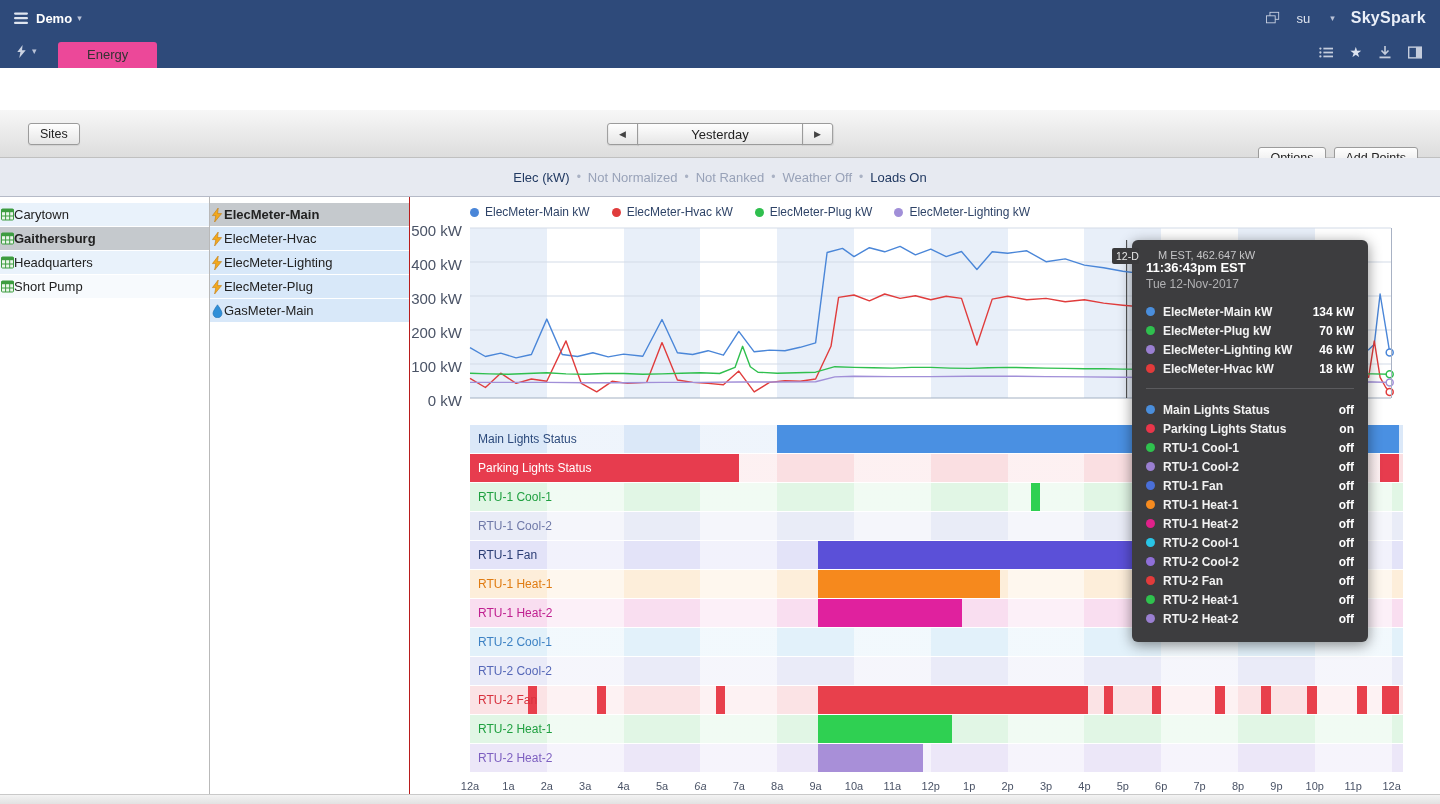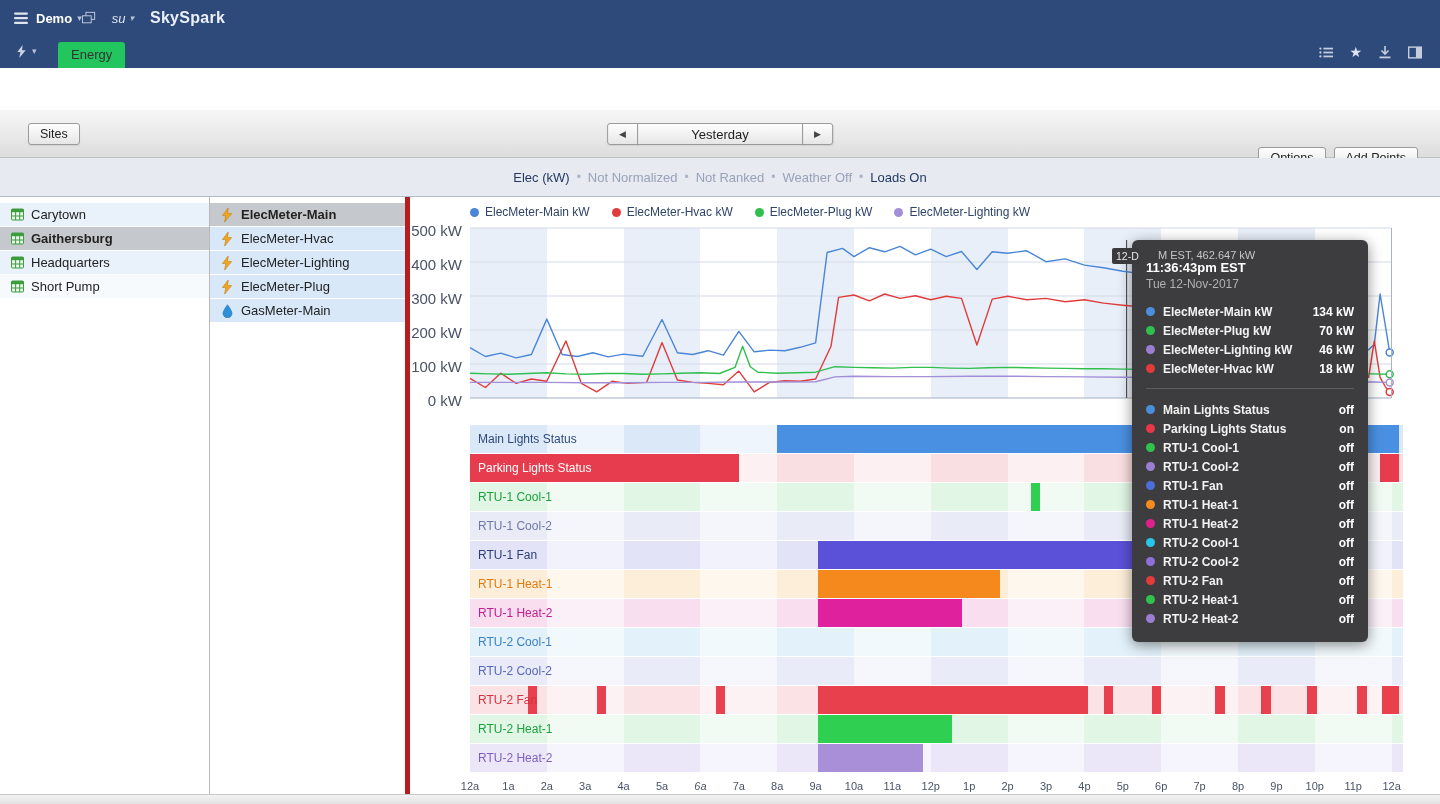--- a/index.html
+++ b/index.html
@@ -1,31 +1,31 @@
 <!DOCTYPE html>
 <html><head>
 <meta charset="utf-8">
 <style>
   html,body{margin:0;padding:0;background:#fff;}
   #app{position:relative;width:1440px;height:804px;overflow:hidden;background:#fff;
        font-family:"Liberation Sans",sans-serif;}
 
   
   .topbar{position:absolute;left:0;top:0;width:1440px;height:36px;background:#2e4a7a;
-          display:flex;align-items:center;padding:0 14px;box-sizing:border-box;}
+          display:flex;align-items:center;justify-content:space-between;padding:0 14px;box-sizing:border-box;}
   .tb-left{display:flex;align-items:center;gap:8px;}
   .proj{font-size:13px;font-weight:700;color:#fff;}
   .chev{font-size:9px;color:#b9c2d6;}
   .tb-right{display:flex;align-items:center;gap:16px;}
-  .user{color:#dfe4ee;font-size:13px;display:inline-flex;align-items:center;gap:4px;font-style:italic;}
+  .user{color:#dfe4ee;font-size:13px;display:inline-flex;align-items:center;gap:20px;}
   .brand{color:#eaeff8;font-size:16px;font-weight:600;letter-spacing:.3px;}
   .appbar{position:absolute;left:0;top:36px;width:1440px;height:32px;background:#2e4a7a;}
   .bolt-group{position:absolute;left:14px;top:8px;display:flex;align-items:center;gap:4px;}
-  .energy-tab{position:absolute;left:58px;bottom:0;height:26px;line-height:26px;padding:0 13px;
-              background:#22c55e;border-radius:3px 3px 0 0;font-size:13px;color:#333;}
+  .energy-tab{position:absolute;left:58px;bottom:0;height:26px;line-height:26px;padding:0 29px;
+              background:#ec4899;border-radius:3px 3px 0 0;font-size:13px;color:#333;}
   .ab-icons{position:absolute;right:18px;top:9px;display:flex;gap:16px;align-items:center;}
   .star{color:#dce3f0;font-size:14px;line-height:14px;}
 
   
   .tabstrip{position:absolute;left:0;top:82px;width:1440px;height:28px;
             background:linear-gradient(#aab2c6,#7b85a3);display:flex;justify-content:center;
             align-items:flex-end;gap:3px;}
   .vtab{height:26px;line-height:26px;padding:0 13px;background:#5a678c;color:#e8ecf5;
         font-size:12.5px;border-radius:3px 3px 0 0;}
   .vtab.active{background:#333e5e;color:#fff;font-weight:700;padding:0 16px;}
@@ -50,22 +50,22 @@
              border-bottom:1px solid #b5bac7;box-sizing:border-box;display:flex;align-items:center;
              justify-content:center;font-size:13px;}
   .st-item{margin:0 7px;color:#98a2b8;}
   .st-item.em{color:#223a62;font-weight:400;}
   .bullet{color:#aab2c4;font-size:12px;}
 
   
   #sites-col{position:absolute;left:0;top:197px;width:210px;bottom:10px;background:#fff;
              border-right:1px solid #b9b9b9;box-sizing:border-box;padding-top:6px;}
   #equip-col{position:absolute;left:210px;top:197px;width:200px;bottom:10px;background:#fff;
-             border-right:5px solid #b91c1c;box-sizing:border-box;padding-top:6px;}
-  .lrow{height:23px;display:flex;align-items:center;gap:7px;padding-left:10px;font-size:13px;color:#222;
+             border-right:1px solid #b91c1c;box-sizing:border-box;padding-top:6px;}
+  .lrow{height:23px;display:flex;align-items:center;font-size:13px;color:#222;
         margin-bottom:1px;}
   .lrow.sel{background:#c5c9cd;font-weight:700;}
   .licon{width:14px;height:14px;display:inline-flex;align-items:center;justify-content:center;flex:0 0 14px;}
 
   
   #chart-panel{position:absolute;left:410px;top:197px;width:1030px;bottom:10px;background:#fff;overflow:hidden;}
   #legend{position:absolute;left:60px;top:8px;display:flex;gap:22px;align-items:center;}
   .lg-item{font-size:12px;color:#2f4468;font-weight:500;display:inline-flex;align-items:center;}
   .lg-dot{width:9px;height:9px;border-radius:50%;display:inline-block;margin-right:6px;}
   #yaxis{position:absolute;left:0;top:0;width:52px;}

